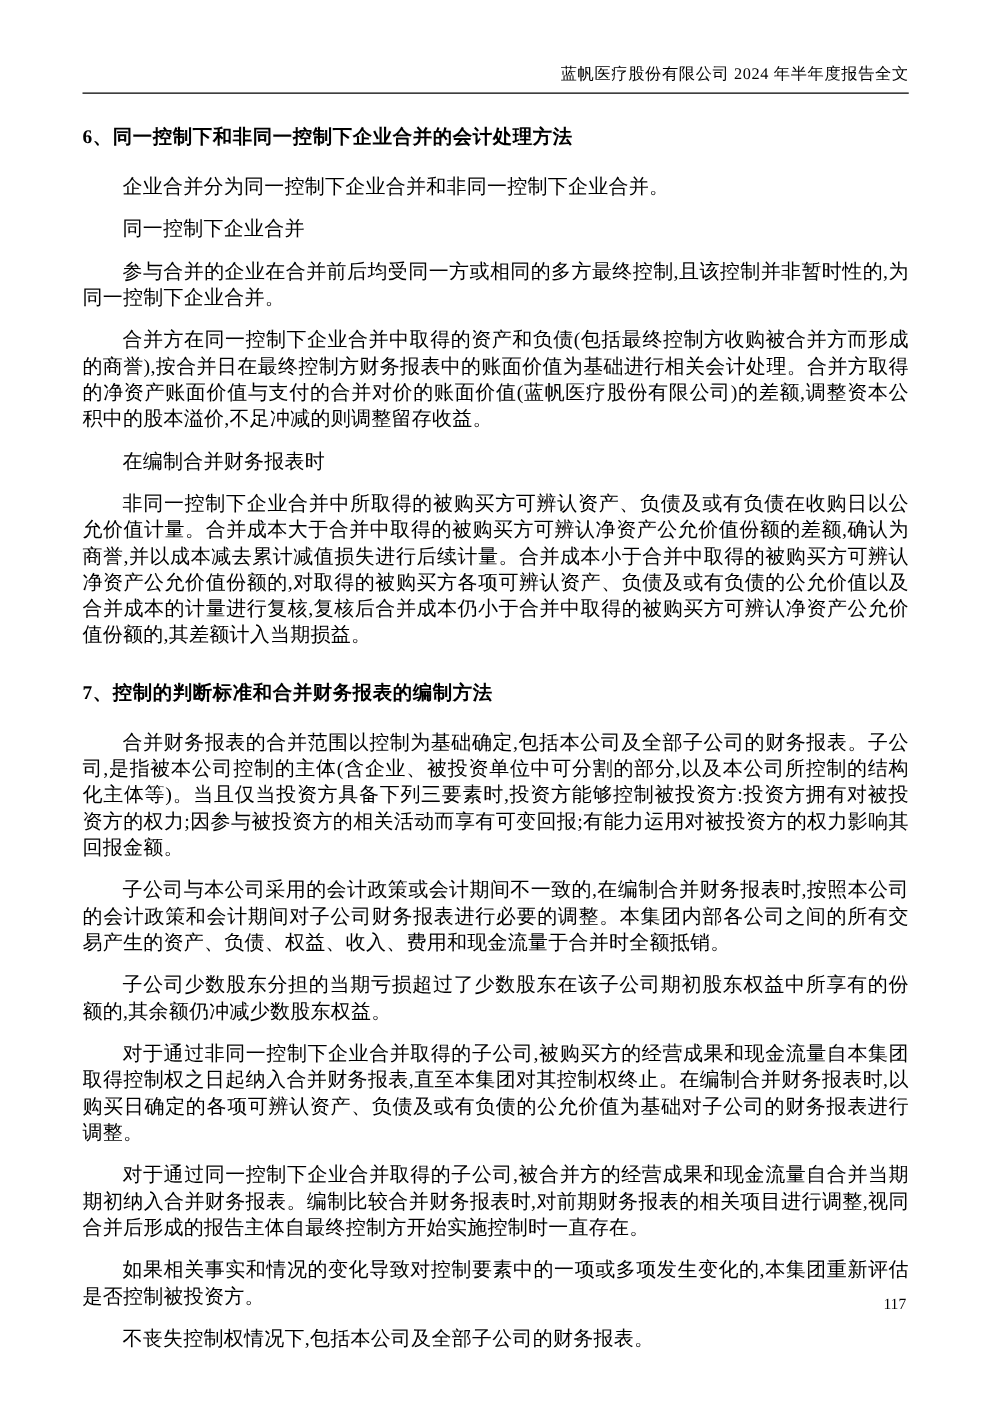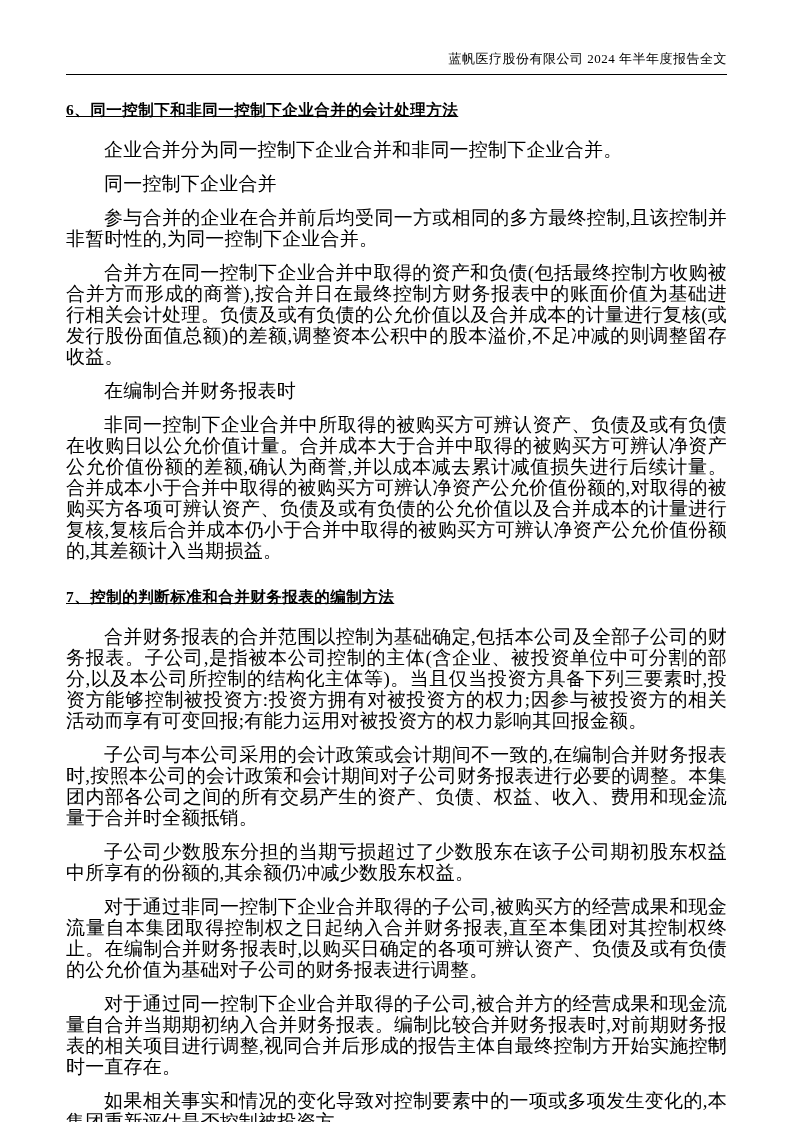--- a/index.html
+++ b/index.html
@@ -32,24 +32,23 @@
     top: 74px;
     left: 66px;
     width: 661px;
   }
   h2.section-heading {
     font-size: 15.5px;
     font-weight: bold;
     line-height: 22px;
     margin: 25px 0 18px 0;
     letter-spacing: 0.5px;
-    text-decoration: underline;
   }
   p.para {
-    font-size: 19px;
+    font-size: 16px;
     line-height: 21px;
     margin: 13px 0;
     text-indent: 2em;
     text-align: justify;
     letter-spacing: 0.2px;
   }
   .page-number {
     position: absolute;
     top: 1036px;
     right: 68px;
@@ -64,21 +63,21 @@
   <div class="header">
     <span>蓝帆医疗股份有限公司 2024 年半年度报告全文</span>
   </div>
 
   <div class="content">
 
     <h2 class="section-heading">6、同一控制下和非同一控制下企业合并的会计处理方法</h2>
     <p class="para">企业合并分为同一控制下企业合并和非同一控制下企业合并。</p>
     <p class="para">同一控制下企业合并</p>
     <p class="para">参与合并的企业在合并前后均受同一方或相同的多方最终控制,且该控制并非暂时性的,为同一控制下企业合并。</p>
-    <p class="para">合并方在同一控制下企业合并中取得的资产和负债(包括最终控制方收购被合并方而形成的商誉),按合并日在最终控制方财务报表中的账面价值为基础进行相关会计处理。负债及或有负债的公允价值以及合并成本的计量进行复核(或发行股份面值总额)的差额,调整资本公积中的股本溢价,不足冲减的则调整留存收益。</p>
+    <p class="para">合并方在同一控制下企业合并中取得的资产和负债(包括最终控制方收购被合并方而形成的商誉),按合并日在最终控制方财务报表中的账面价值为基础进行相关会计处理。合并方取得的净资产账面价值与支付的合并对价的账面价值(蓝帆医疗股份有限公司)的差额,调整资本公积中的股本溢价,不足冲减的则调整留存收益。</p>
     <p class="para">在编制合并财务报表时</p>
     <p class="para">非同一控制下企业合并中所取得的被购买方可辨认资产、负债及或有负债在收购日以公允价值计量。合并成本大于合并中取得的被购买方可辨认净资产公允价值份额的差额,确认为商誉,并以成本减去累计减值损失进行后续计量。合并成本小于合并中取得的被购买方可辨认净资产公允价值份额的,对取得的被购买方各项可辨认资产、负债及或有负债的公允价值以及合并成本的计量进行复核,复核后合并成本仍小于合并中取得的被购买方可辨认净资产公允价值份额的,其差额计入当期损益。</p>
 
     <h2 class="section-heading">7、控制的判断标准和合并财务报表的编制方法</h2>
     <p class="para">合并财务报表的合并范围以控制为基础确定,包括本公司及全部子公司的财务报表。子公司,是指被本公司控制的主体(含企业、被投资单位中可分割的部分,以及本公司所控制的结构化主体等)。当且仅当投资方具备下列三要素时,投资方能够控制被投资方:投资方拥有对被投资方的权力;因参与被投资方的相关活动而享有可变回报;有能力运用对被投资方的权力影响其回报金额。</p>
     <p class="para">子公司与本公司采用的会计政策或会计期间不一致的,在编制合并财务报表时,按照本公司的会计政策和会计期间对子公司财务报表进行必要的调整。本集团内部各公司之间的所有交易产生的资产、负债、权益、收入、费用和现金流量于合并时全额抵销。</p>
     <p class="para">子公司少数股东分担的当期亏损超过了少数股东在该子公司期初股东权益中所享有的份额的,其余额仍冲减少数股东权益。</p>
     <p class="para">对于通过非同一控制下企业合并取得的子公司,被购买方的经营成果和现金流量自本集团取得控制权之日起纳入合并财务报表,直至本集团对其控制权终止。在编制合并财务报表时,以购买日确定的各项可辨认资产、负债及或有负债的公允价值为基础对子公司的财务报表进行调整。</p>
     <p class="para">对于通过同一控制下企业合并取得的子公司,被合并方的经营成果和现金流量自合并当期期初纳入合并财务报表。编制比较合并财务报表时,对前期财务报表的相关项目进行调整,视同合并后形成的报告主体自最终控制方开始实施控制时一直存在。</p>
     <p class="para">如果相关事实和情况的变化导致对控制要素中的一项或多项发生变化的,本集团重新评估是否控制被投资方。</p>

